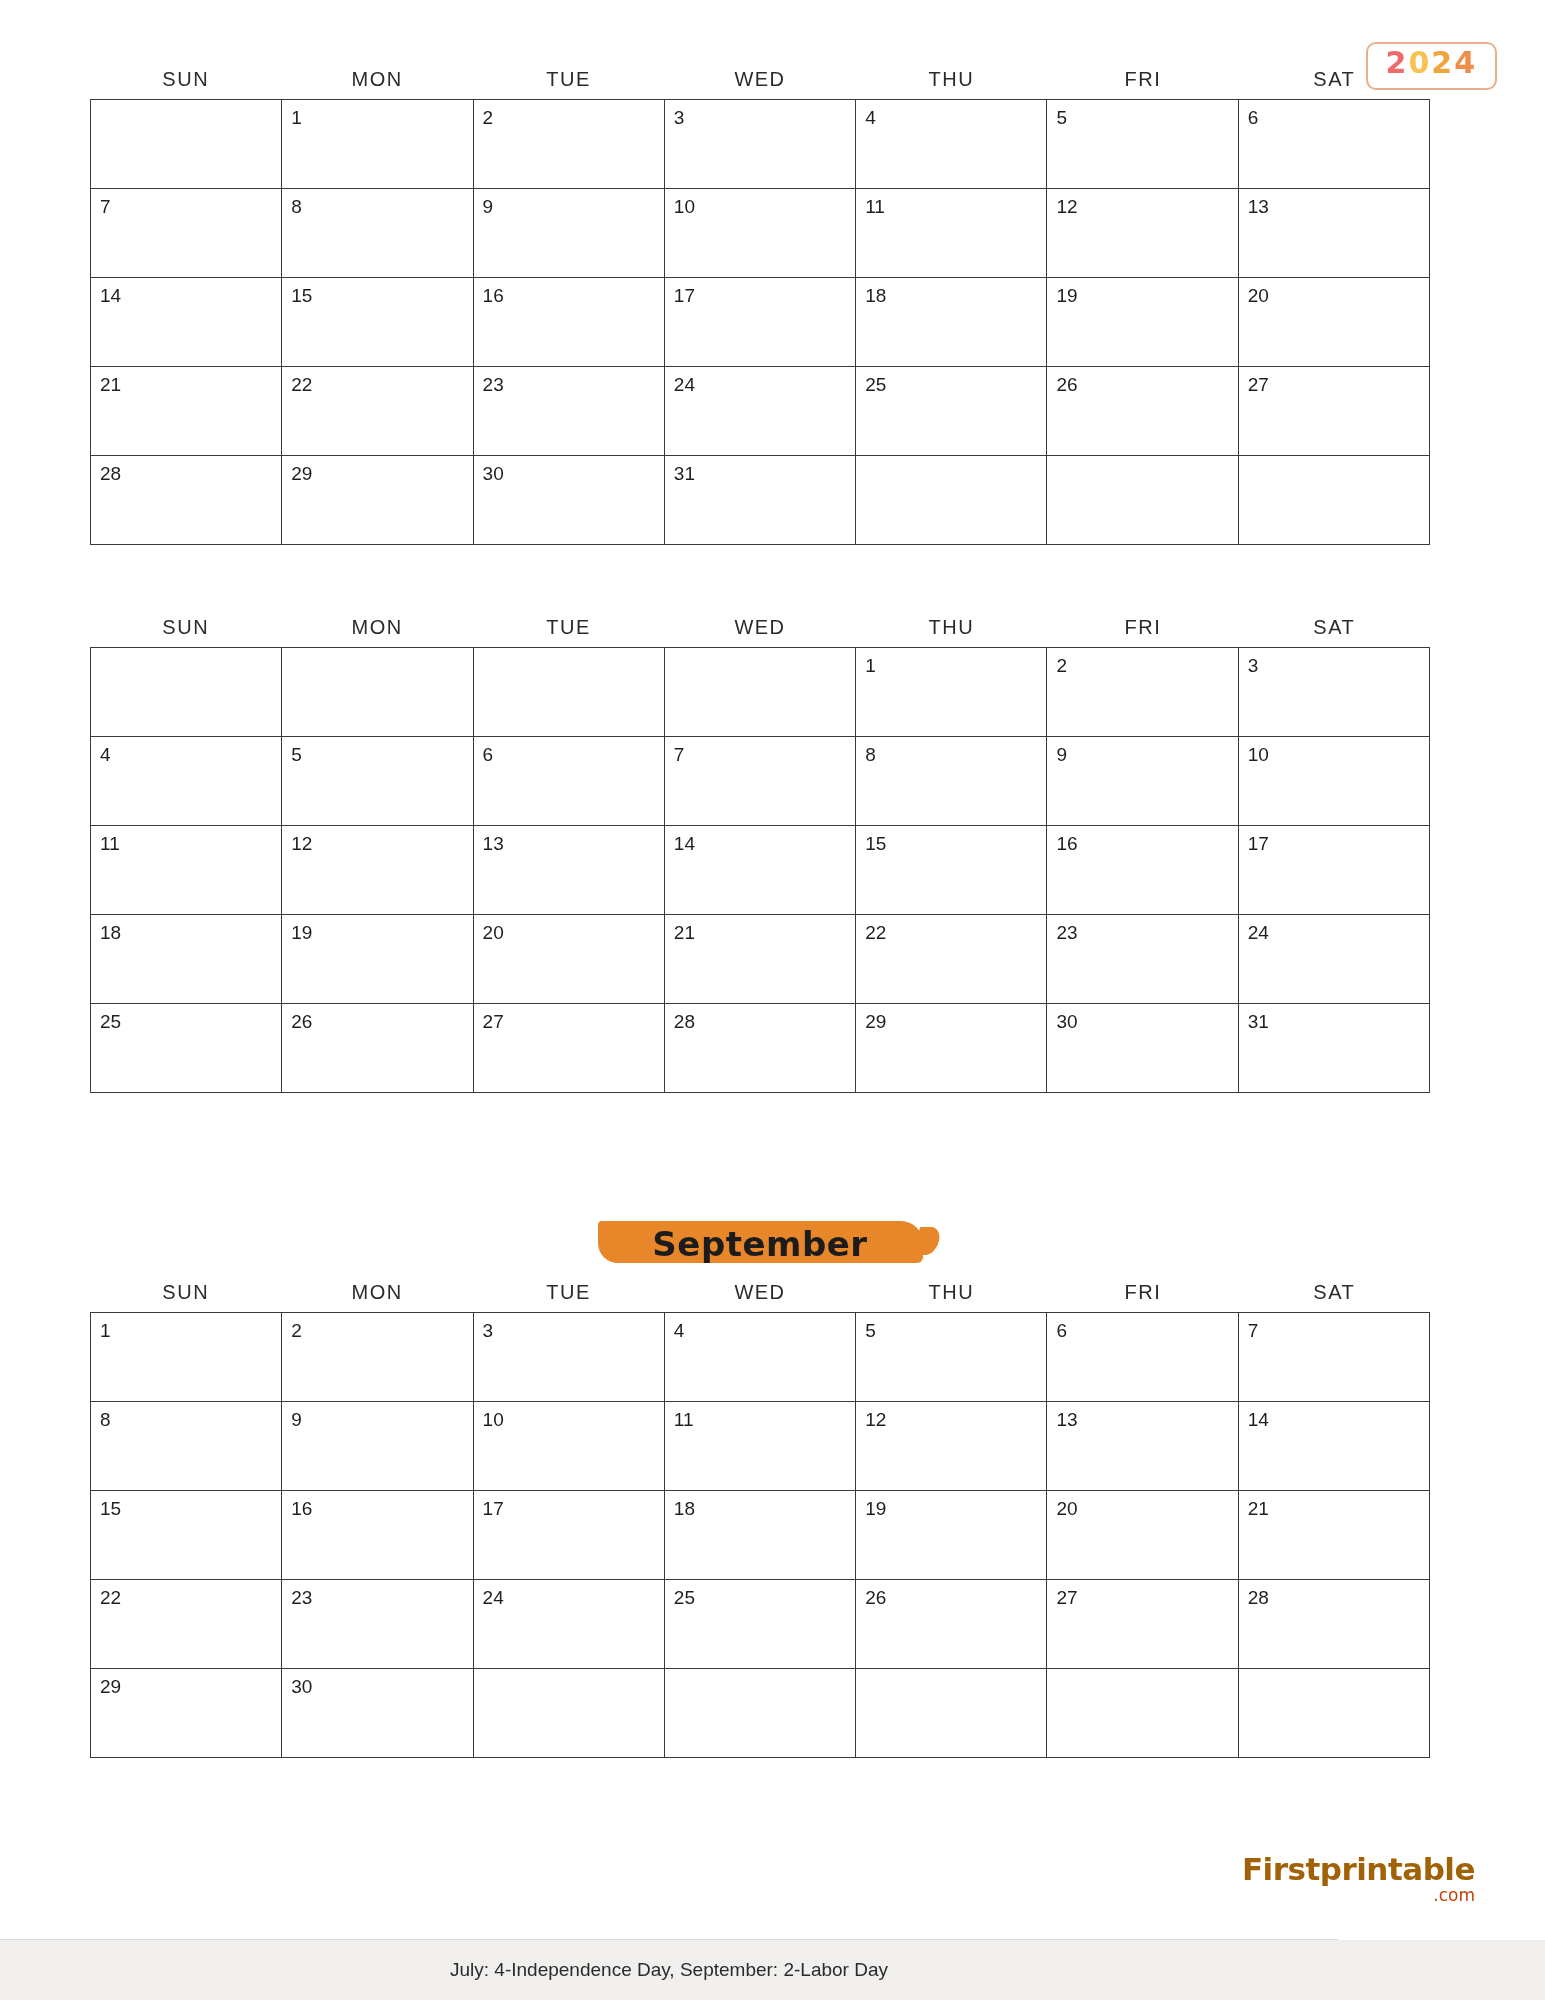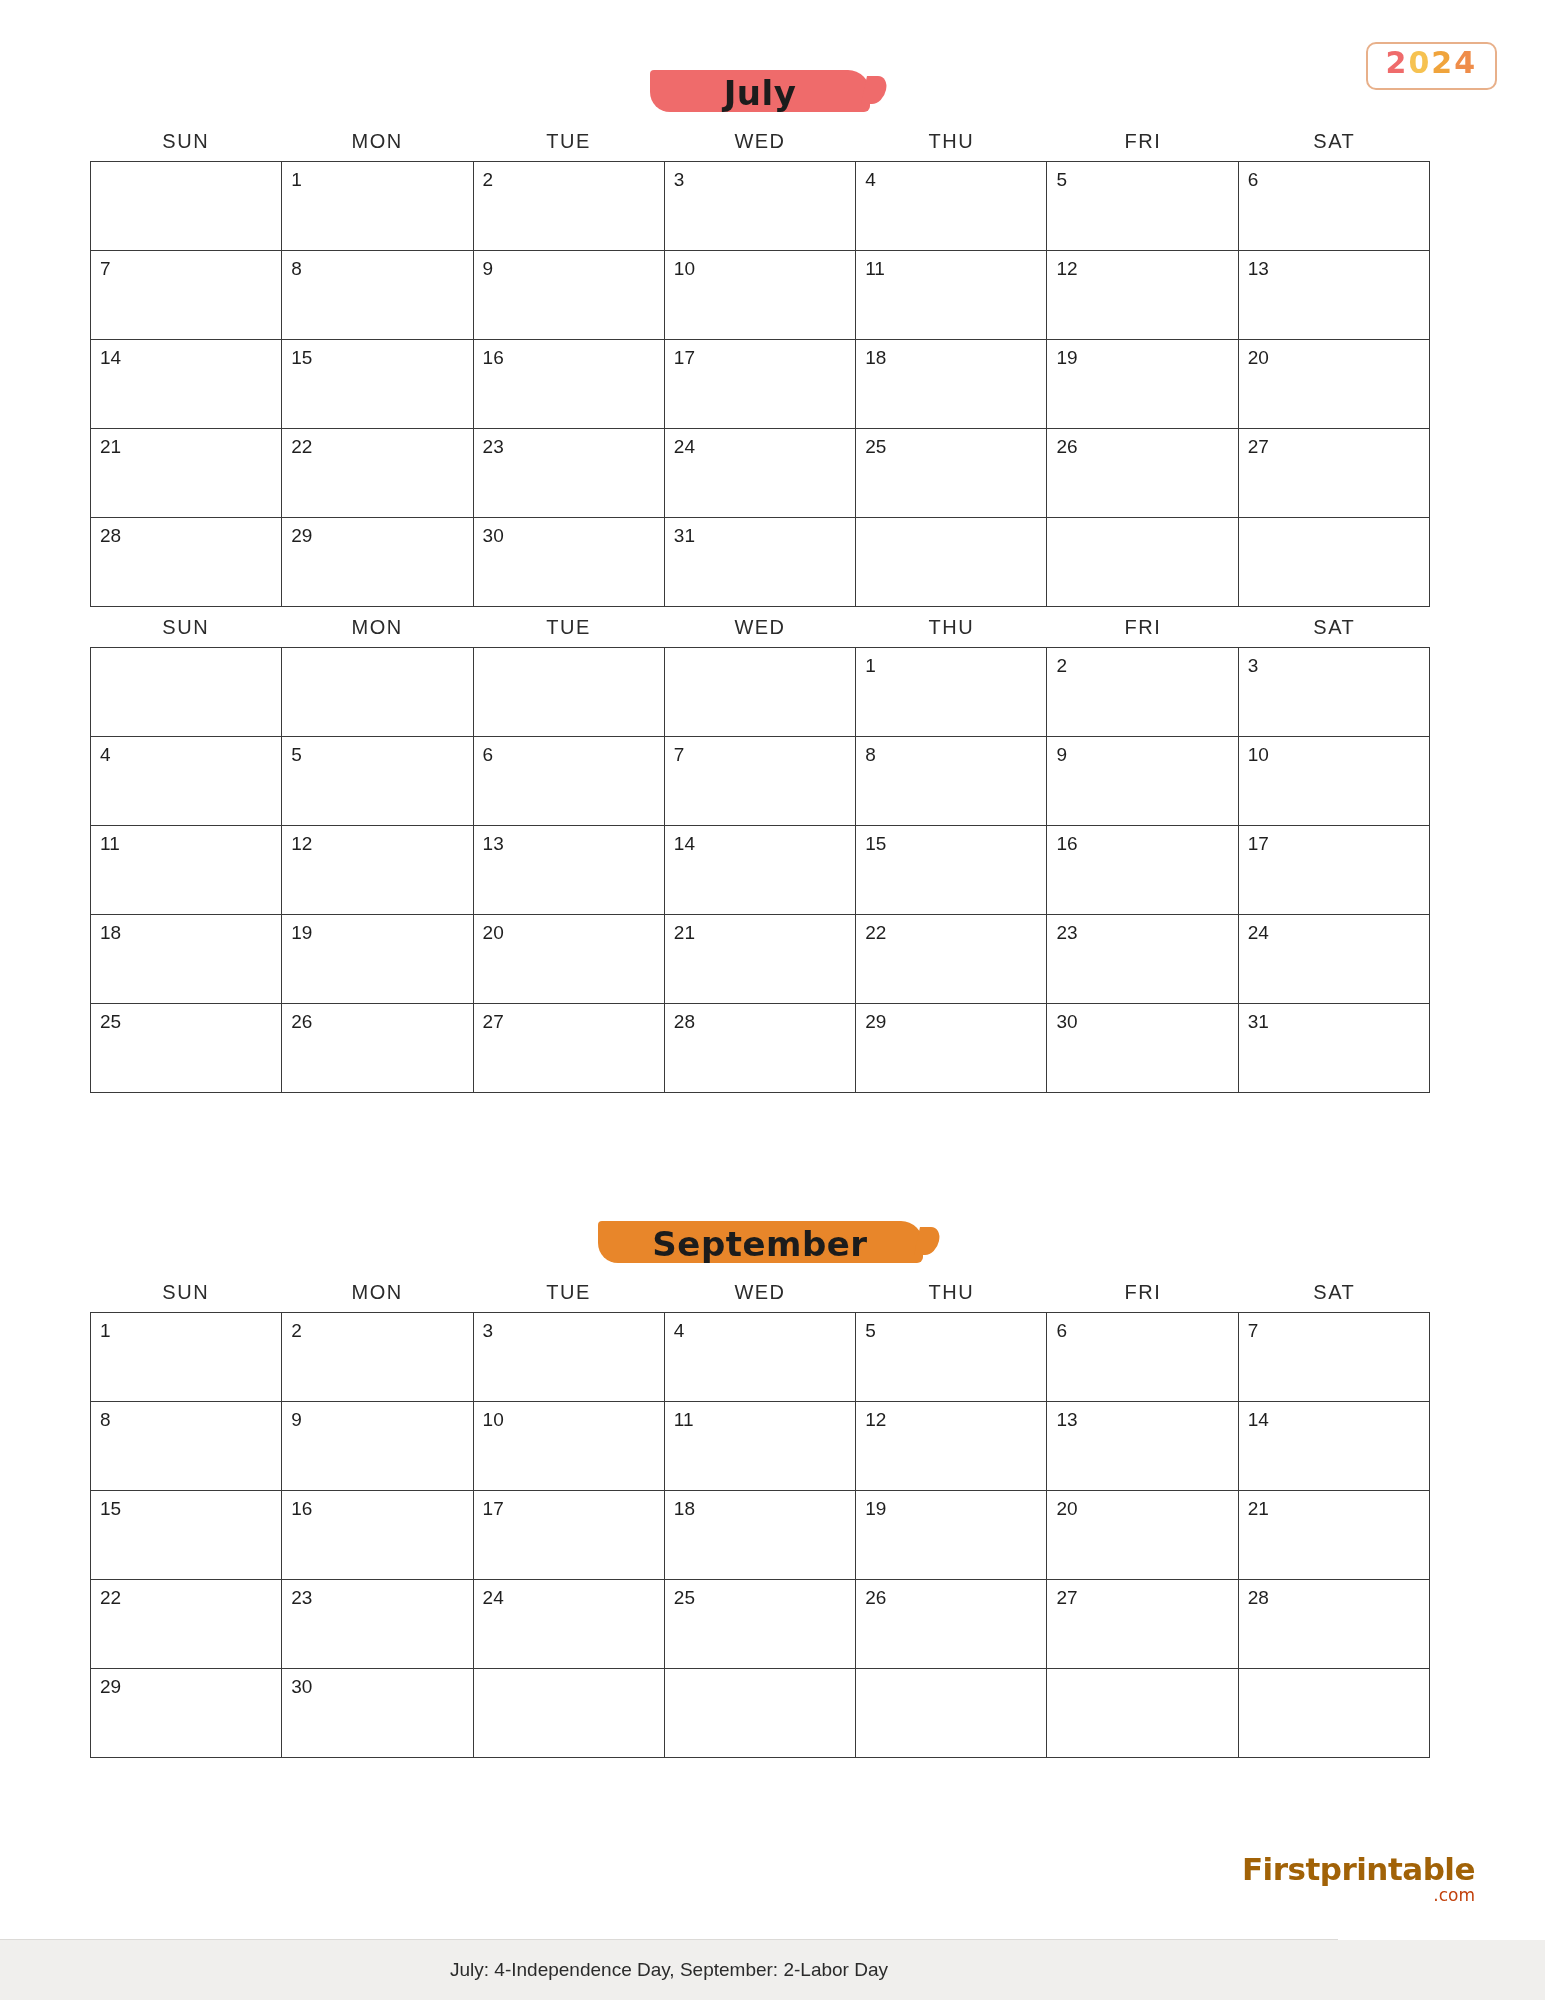--- a/index.html
+++ b/index.html
@@ -161,24 +161,20 @@
 </head>
 <body>
 
 <div class="page">
 
   <div class="year-badge">
     <span class="y1">2</span><span class="y2">0</span><span class="y3">2</span><span class="y4">4</span>
   </div>
 
   <div class="month-block" id="month-0" style="top: 62px;">
-    <div class="month-title-wrap">
-      <div class="brush" style="background: rgb(239, 107, 107); width: 220px;"></div>
-      <div class="month-title">July</div>
-    </div>
     <div class="dow-row">
         <div class="dow">SUN</div>
         <div class="dow">MON</div>
         <div class="dow">TUE</div>
         <div class="dow">WED</div>
         <div class="dow">THU</div>
         <div class="dow">FRI</div>
         <div class="dow">SAT</div>
       </div>
     <div class="grid">

